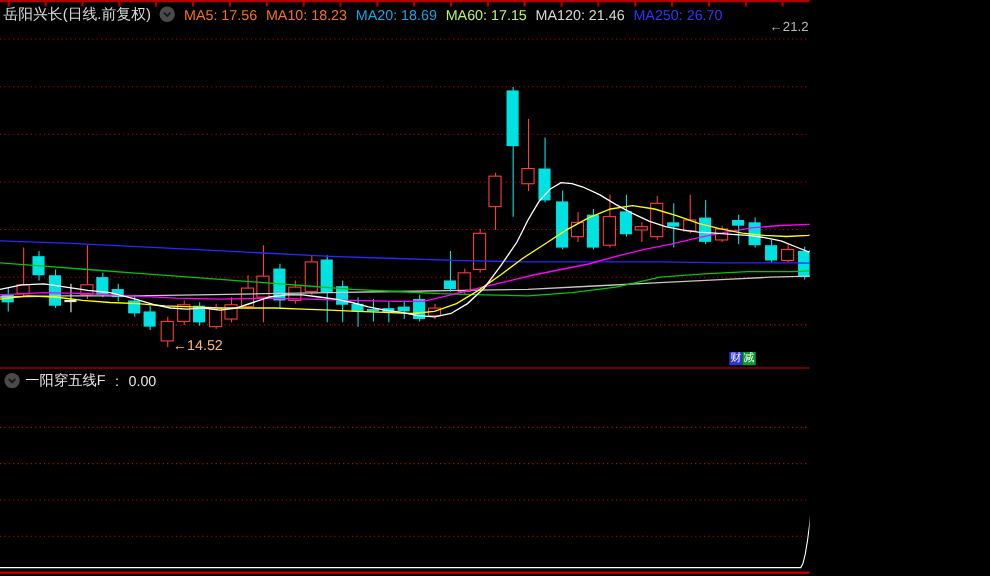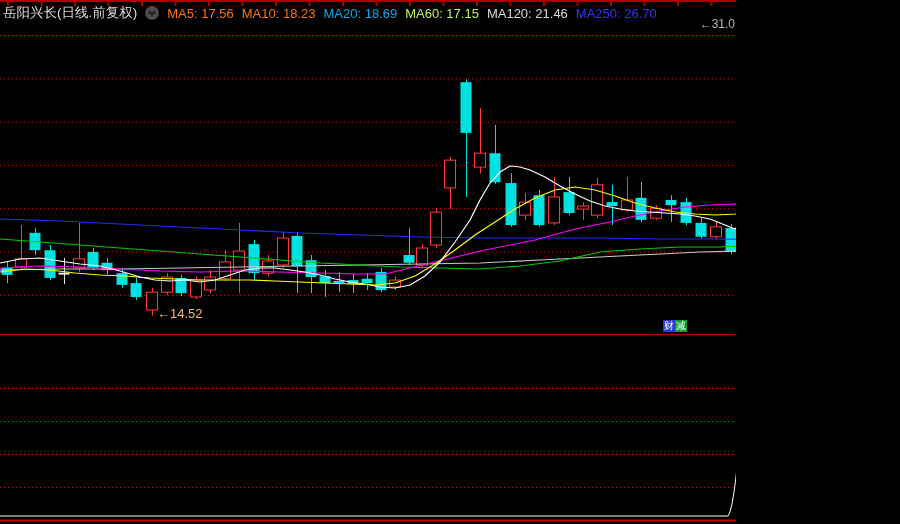--- a/index.html
+++ b/index.html
@@ -211,21 +211,29 @@
         <span class="ma-item" style="color: #f97316;">MA5: 17.56</span>
         <span class="ma-item" style="color: #f97316;">MA10: 18.23</span>
         <span class="ma-item" style="color: #0ea5e9;">MA20: 18.69</span>
         <span class="ma-item" style="color: #bef264;">MA60: 17.15</span>
         <span class="ma-item" style="color: rgb(216, 216, 216);">MA120: 21.46</span>
         <span class="ma-item" style="color: rgb(51, 51, 255);">MA250: 26.70</span>
       </span>
   </div>
 
   <div class="anno" id="anno-low">←14.52</div>
-  <div class="anno" id="anno-high">←31.0</div>
+  <div class="anno" id="anno-high">←21.2</div>
 
   <div id="badges">
       <div class="badge" style="left: 663px; top: 320px; background: rgb(42, 53, 207);">财</div>
       <div class="badge" style="left: 675px; top: 320px; background: rgb(13, 154, 47);">减</div>
       <div class="badge" style="left: 737px; top: 320px; background: rgb(160, 32, 32);">涨</div>
     </div>
 
+  <div class="ind-hdr">
+    <span class="chev">
+      <svg width="10" height="10" viewBox="0 0 10 10">
+          <path d="M2 3.5 L5 6.5 L8 3.5" stroke="#1a1a1a" stroke-width="1.8" fill="none"></path>
+        </svg>
+    </span>
+    <span>一阳穿五线F</span><span> : </span><span>0.00</span>
+  </div>
 </div>
 
 </body></html>

